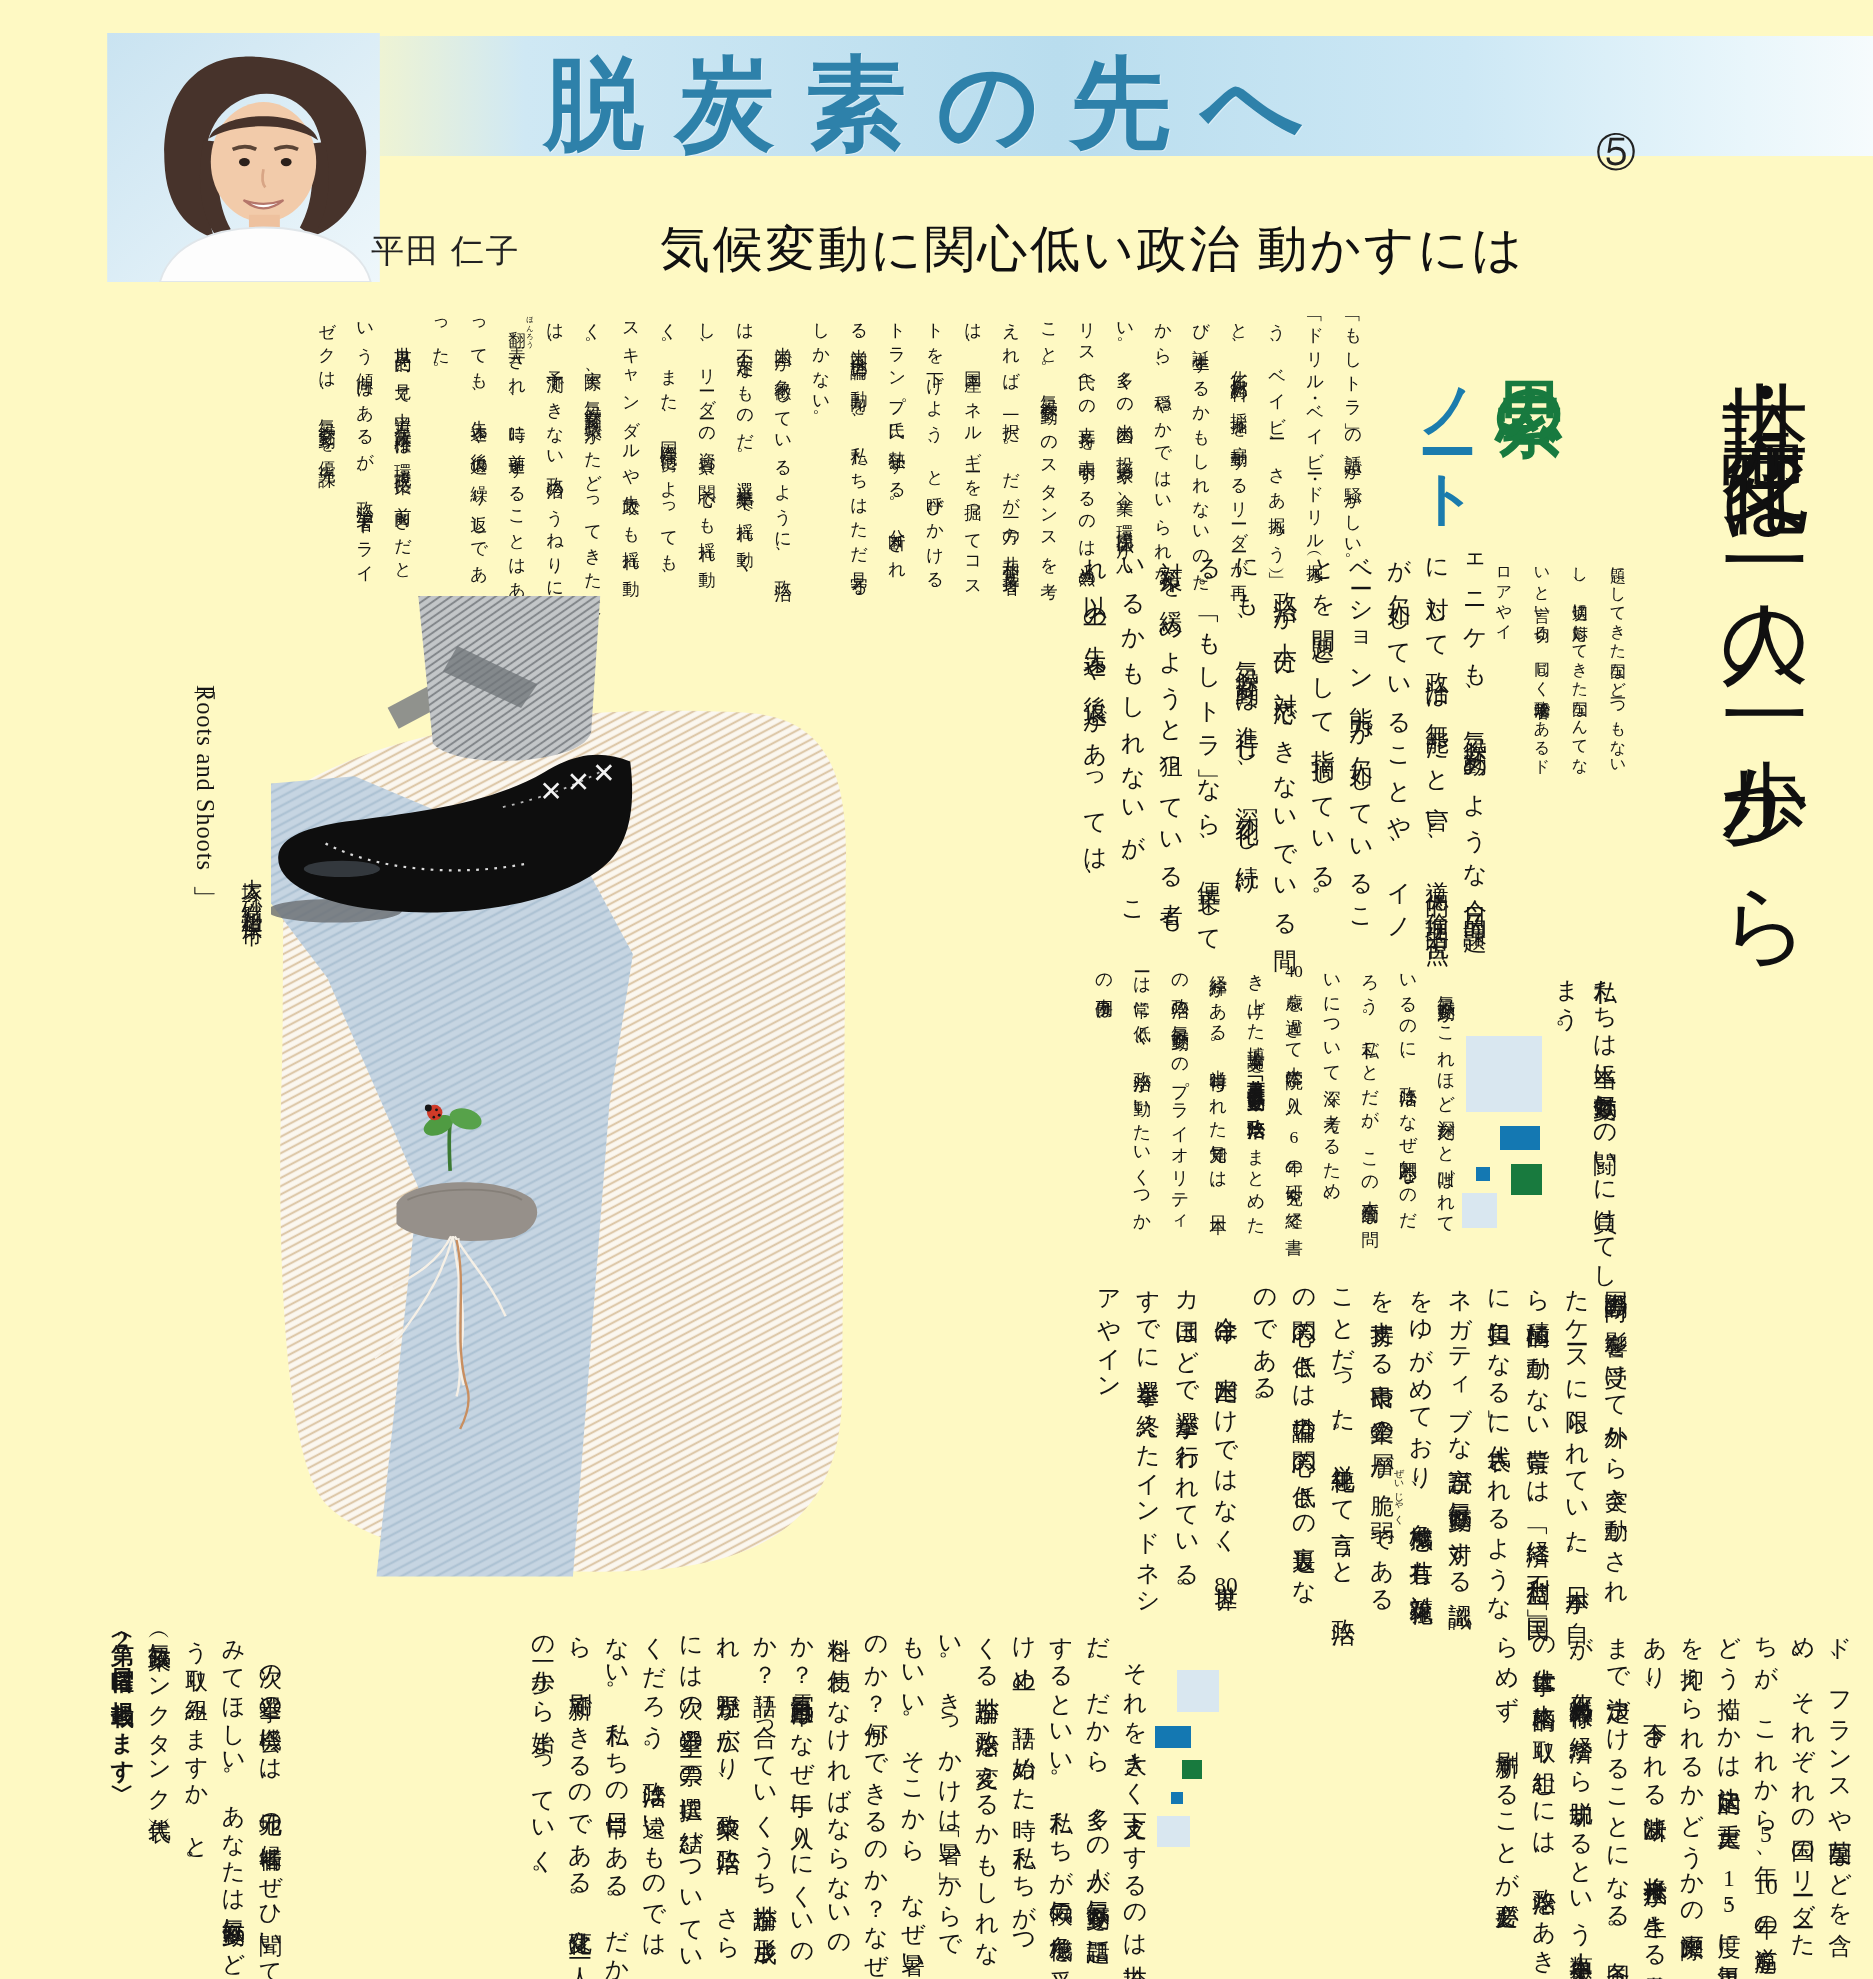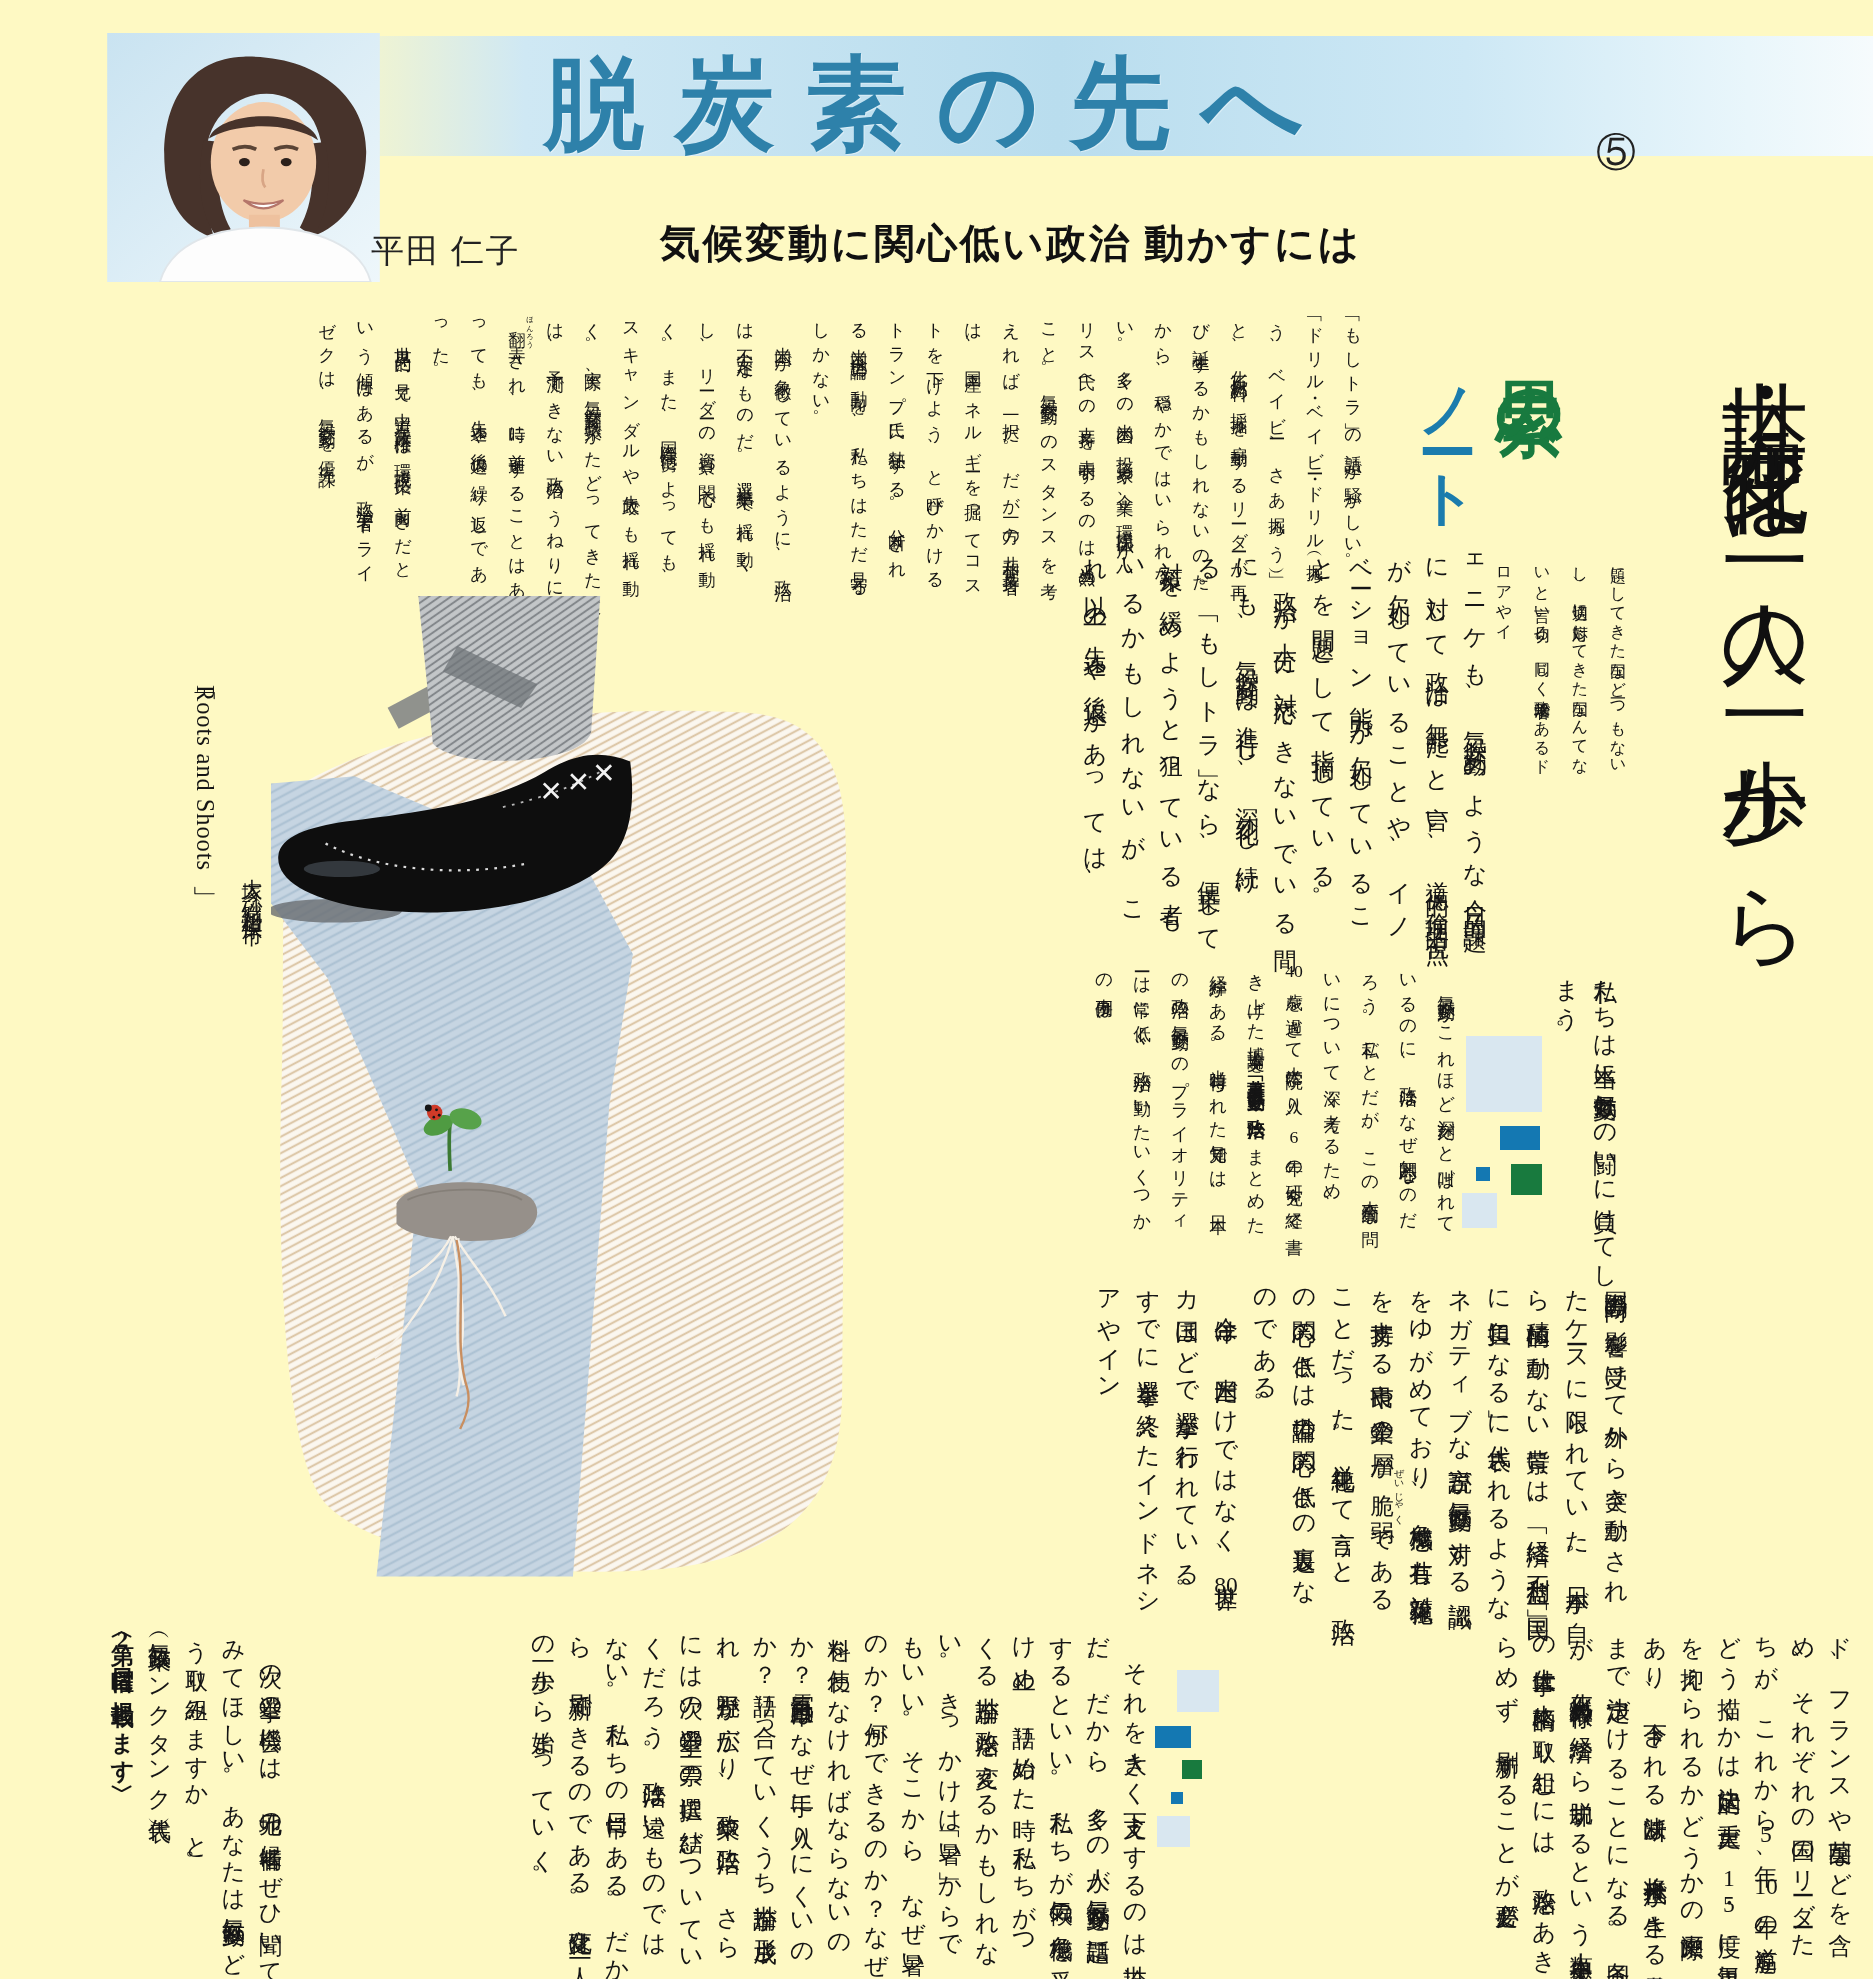--- a/index.html
+++ b/index.html
@@ -11,21 +11,21 @@
   
   #banner{left:305px;top:36px;width:1569px;height:120px;
     background:linear-gradient(90deg,rgba(207,232,244,0) 0%,#cfe8f4 14%,#b9ddee 48%,#cde8f5 74%,#e9f6fb 92%,#f6fbfd 100%);}
   #main-title{left:544px;top:38px;font-size:100px;font-weight:600;letter-spacing:31px;
     color:#2e81aa;text-shadow:0.9px 0.9px 0 rgba(255,255,255,.4);white-space:nowrap;}
   #series-number{left:1596px;top:125px;font-size:40px;color:#222;}
   
   #author-photo{left:107px;top:33px;width:273px;height:249px;}
   #author-name{left:371px;top:229px;font-size:33px;letter-spacing:1.8px;color:#222;white-space:nowrap;}
   
-  #subtitle{left:660px;top:216px;font-size:40px;font-weight:bold;letter-spacing:2.7px;white-space:nowrap;color:#111;}
+  #subtitle{left:660px;top:216px;font-size:50px;font-weight:normal;letter-spacing:2.7px;white-space:nowrap;color:#111;}
   
   .vtext{position:absolute;writing-mode:vertical-rl;text-orientation:mixed;
     white-space:pre-line;line-height:37px;color:#151515;}
   .tcu{text-combine-upright:all;}
   ruby rt{font-size:0.42em;letter-spacing:0;}
   
   #main-headline{left:1702px;top:311px;width:127px;height:1282px;
     font-size:87px;letter-spacing:18px;font-weight:500;line-height:127px;color:#101010;}
   
   #label-green{left:1486px;top:327px;width:87px;height:255px;font-size:67px;font-weight:bold;

